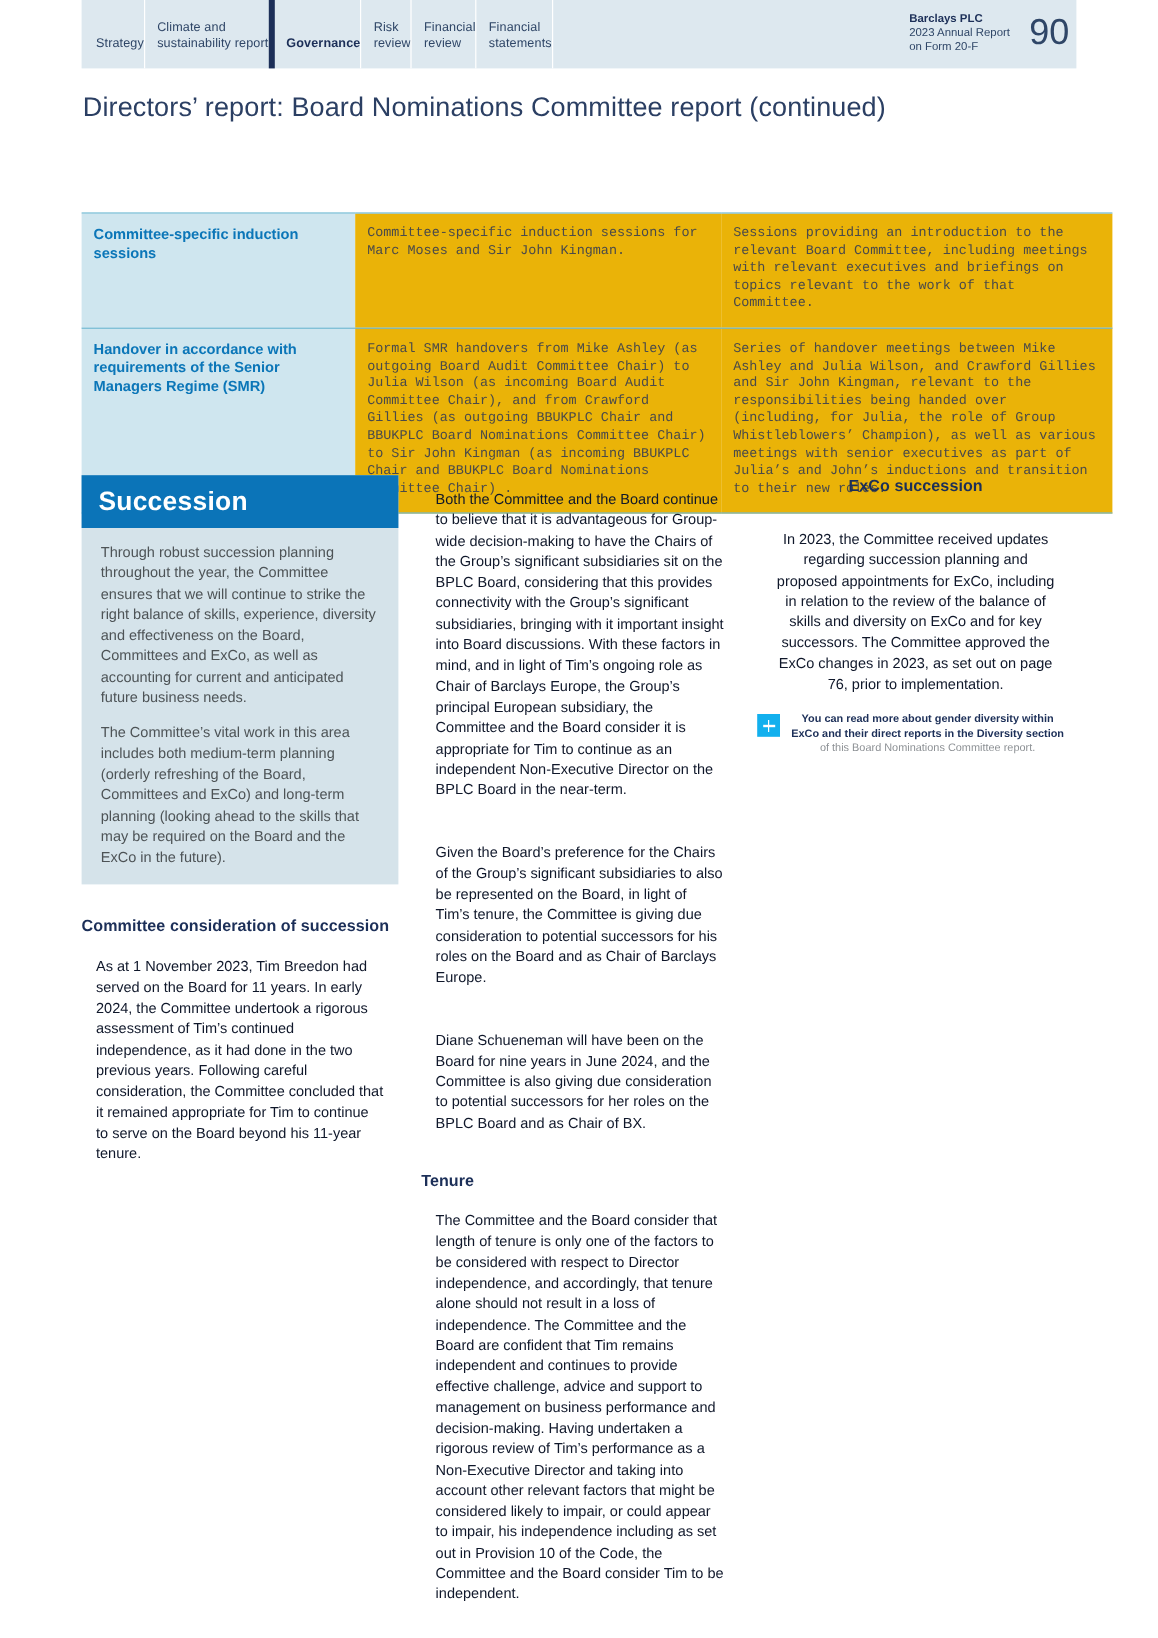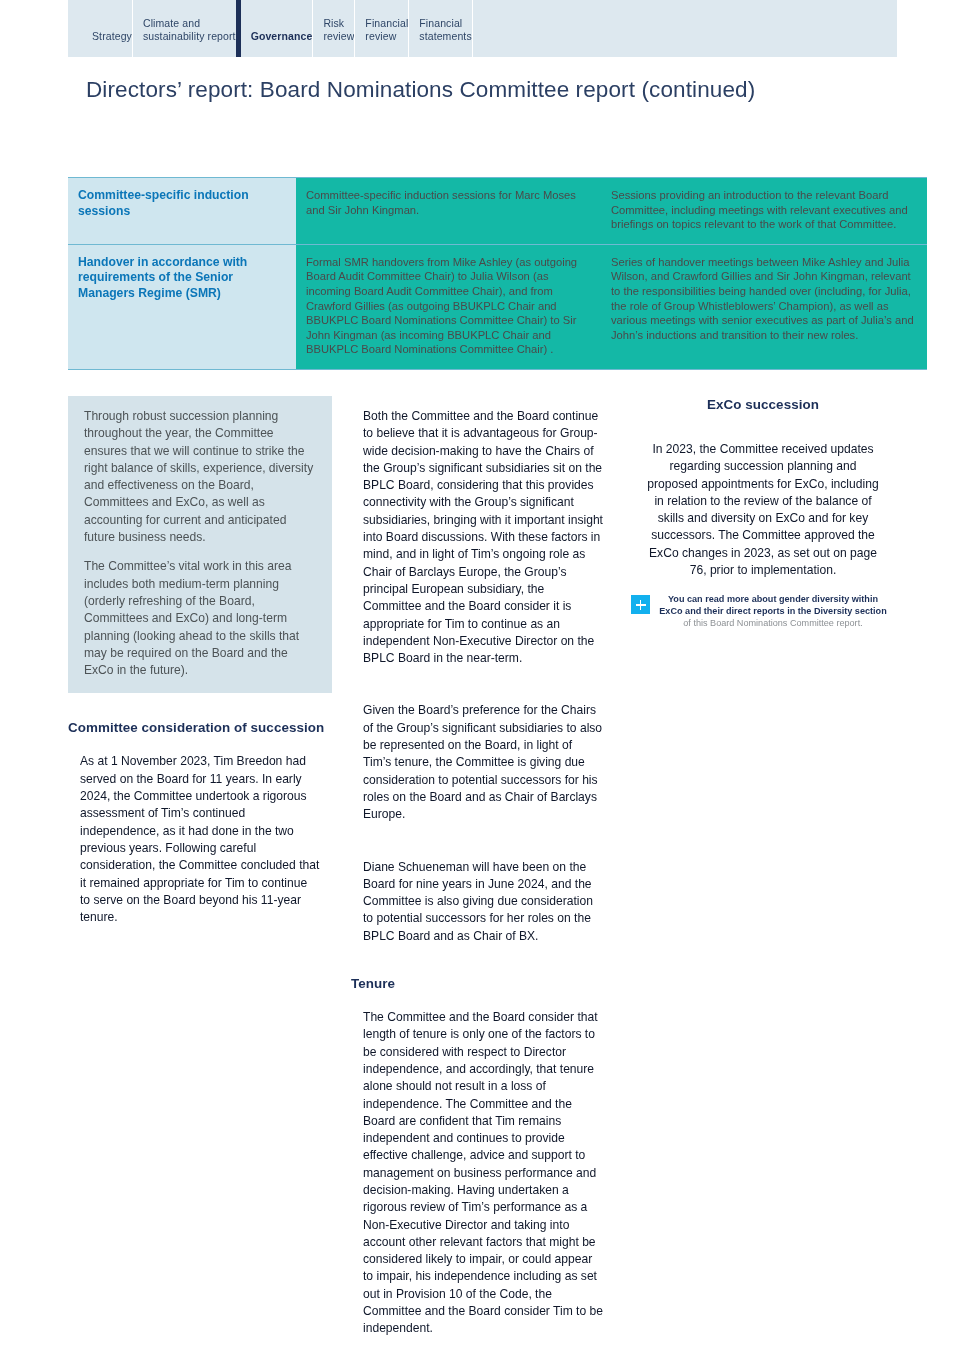--- a/index.html
+++ b/index.html
@@ -29,21 +29,21 @@
   }
   .nav-tab {
     position: relative;
     height: 57px;
     display: flex;
     align-items: flex-end;
     box-sizing: border-box;
     padding: 0 0 14px 10px;
     border-left: 1px solid #ffffff;
   }
-  .nav-tab:first-child { border-left: none; padding-left: 24px; margin-top: 20px; }
+  .nav-tab:first-child { border-left: none; padding-left: 12px; margin-top: 20px; }
   .nav-tab-label {
     font-size: 10.5px;
     line-height: 13px;
     color: #2f4667;
     letter-spacing: 0.01em;
   }
   .nav-tab.active {
     border-left: 5px solid #1c2f58;
   }
   .nav-tab.active .nav-tab-label {
@@ -77,21 +77,21 @@
     color: #2f4667;
     margin-left: 16px;
     line-height: 1;
     padding-bottom: 2px;
     font-weight: 300;
   }
 
   
   .page-title {
     position: absolute;
-    left: 86px;
+    left: 69px;
     top: 62px;
     font-size: 22.5px;
     color: #2b3f63;
     letter-spacing: 0.005em;
     white-space: nowrap;
     font-weight: 400;
   }
 
   
   .info-table {
@@ -112,24 +112,25 @@
   .info-table tr.row-2 td { border-top: 1px solid #6fb9d2; }
   .cell-label {
     width: 206px;
     background: #cfe6ef;
     color: #0b76b8;
     font-weight: bold;
     font-size: 12.2px;
     line-height: 15.5px;
   }
   .cell-body {
-    background: #14b8a6;
+    background: #eab308;
     font-size: 11.2px;
     line-height: 14.6px;
     color: #4a4a4a;
+    font-family: Liberation Mono, monospace;
   }
   .cell-body.mid { width: 283px; }
 
   
   .columns {
     position: absolute;
     left: 68px;
     top: 396px;
     width: 829px;
   }
@@ -241,20 +242,28 @@
   </div>
   <div class="nav-tab">
     <span class="nav-tab-label" style="white-space:pre-line">Financial
 review</span>
   </div>
   <div class="nav-tab">
     <span class="nav-tab-label" style="white-space:pre-line">Financial
 statements</span>
   </div>
   <div class="nav-spacer"></div>
+  <div class="nav-right">
+    <div class="nav-report-block">
+      <div class="nav-report-title">Barclays PLC</div>
+      <div class="nav-report-line">2023 Annual Report</div>
+      <div class="nav-report-line">on Form 20-F</div>
+    </div>
+    <div class="nav-page-number">90</div>
+  </div>
 </div>
 
 <h1 class="page-title">Directors’ report: Board Nominations Committee report (continued)</h1>
 
 <table class="info-table">
   <tbody>
       <tr class="row-1">
     <td class="cell-label">Committee-specific induction sessions</td>
     <td class="cell-body mid">Committee-specific induction sessions for Marc Moses and Sir John Kingman.</td>
     <td class="cell-body">Sessions providing an introduction to the relevant Board Committee, including meetings with relevant executives and briefings on topics relevant to the work of that Committee.</td>
@@ -264,20 +273,21 @@
     <td class="cell-body mid">Formal SMR handovers from Mike Ashley (as outgoing Board Audit Committee Chair) to Julia Wilson (as incoming Board Audit Committee Chair), and from Crawford Gillies (as outgoing BBUKPLC Chair and BBUKPLC Board Nominations Committee Chair) to Sir John Kingman (as incoming BBUKPLC Chair and BBUKPLC Board Nominations Committee Chair) .</td>
     <td class="cell-body">Series of handover meetings between Mike Ashley and Julia Wilson, and Crawford Gillies and Sir John Kingman, relevant to the responsibilities being handed over (including, for Julia, the role of Group Whistleblowers’ Champion), as well as various meetings with senior executives as part of Julia’s and John’s inductions and transition to their new roles.</td>
   </tr>
 </tbody>
   </table>
 
 <div class="columns">
 
   <div class="col col-1">
     <div class="succession-box">
+      <div class="succession-header">Succession</div>
       <p>Through robust succession planning throughout the year, the Committee ensures that we will continue to strike the right balance of skills, experience, diversity and effectiveness on the Board, Committees and ExCo, as well as accounting for current and anticipated future business needs.</p>
       <p>The Committee’s vital work in this area includes both medium-term planning (orderly refreshing of the Board, Committees and ExCo) and long-term planning (looking ahead to the skills that may be required on the Board and the ExCo in the future).</p>
     </div>
     <div class="spacer-head"></div>
     <h3 class="sec-head">Committee consideration of succession</h3>
     <div style="height:4px"></div>
     <p class="body">As at 1 November 2023, Tim Breedon had served on the Board for 11 years. In early 2024, the Committee undertook a rigorous assessment of Tim’s continued independence, as it had done in the two previous years. Following careful consideration, the Committee concluded that it remained appropriate for Tim to continue to serve on the Board beyond his 11-year tenure.</p>
     <div class="gap-p"></div>
   </div>
 

